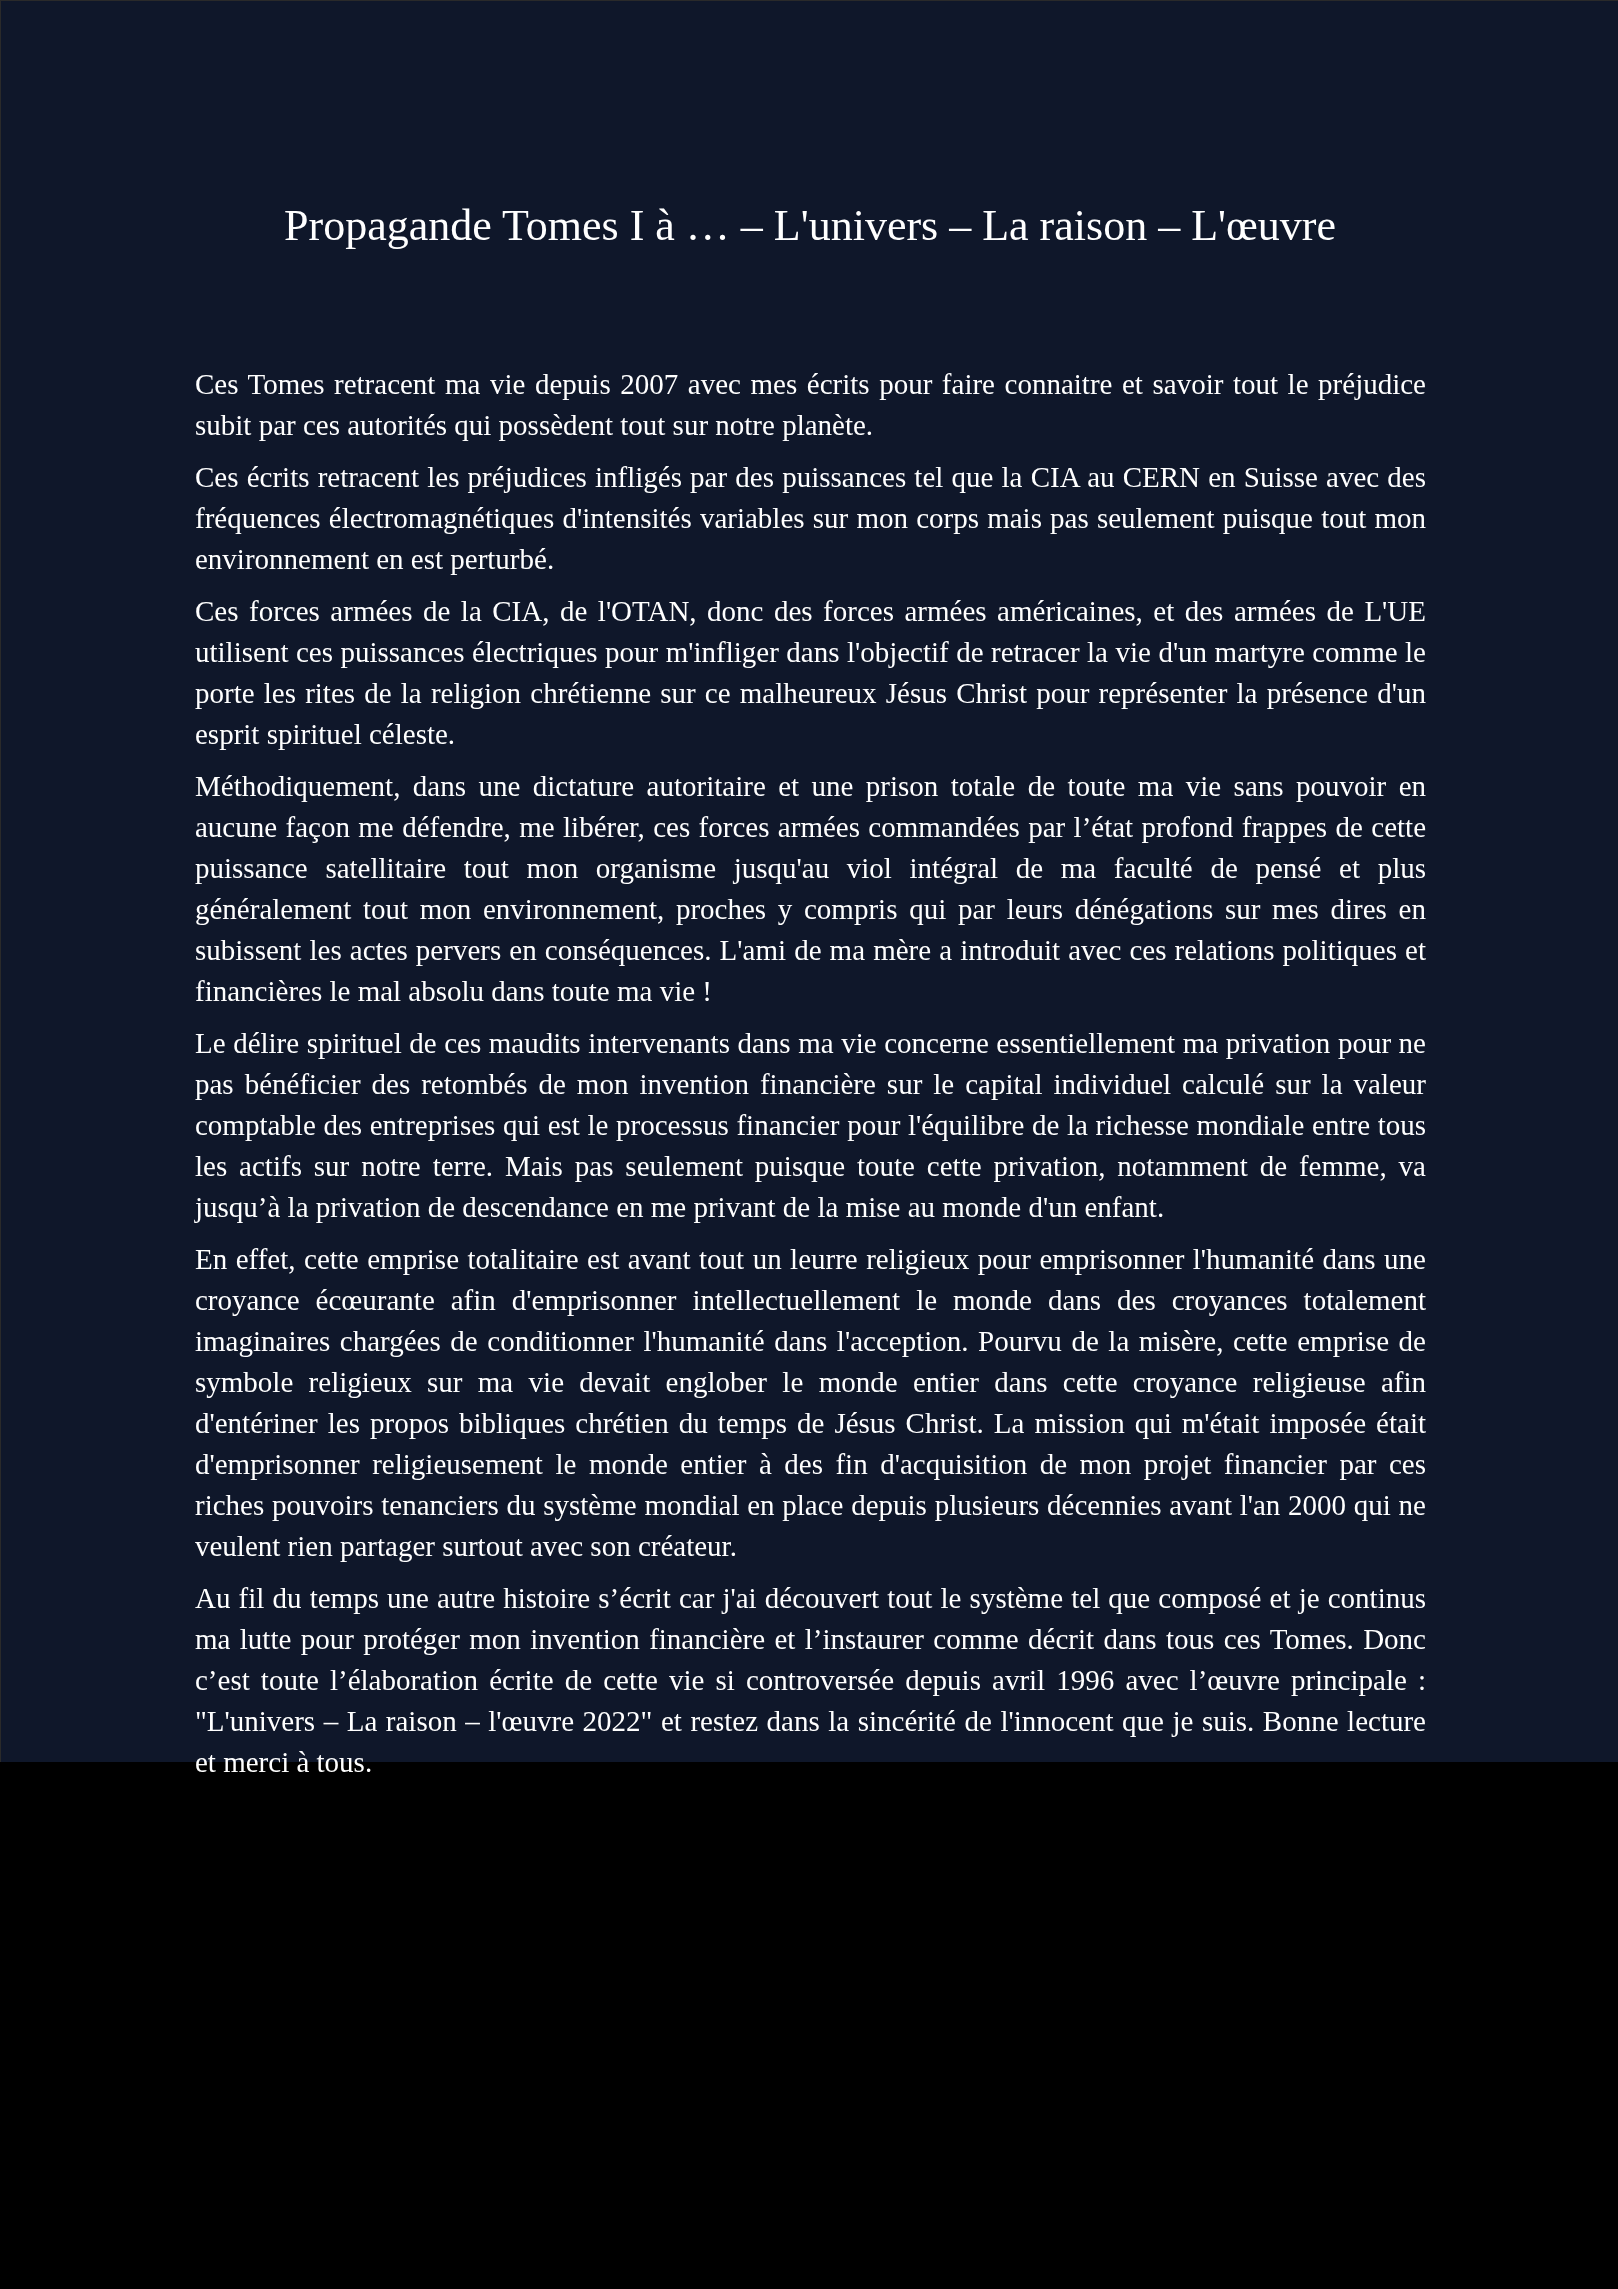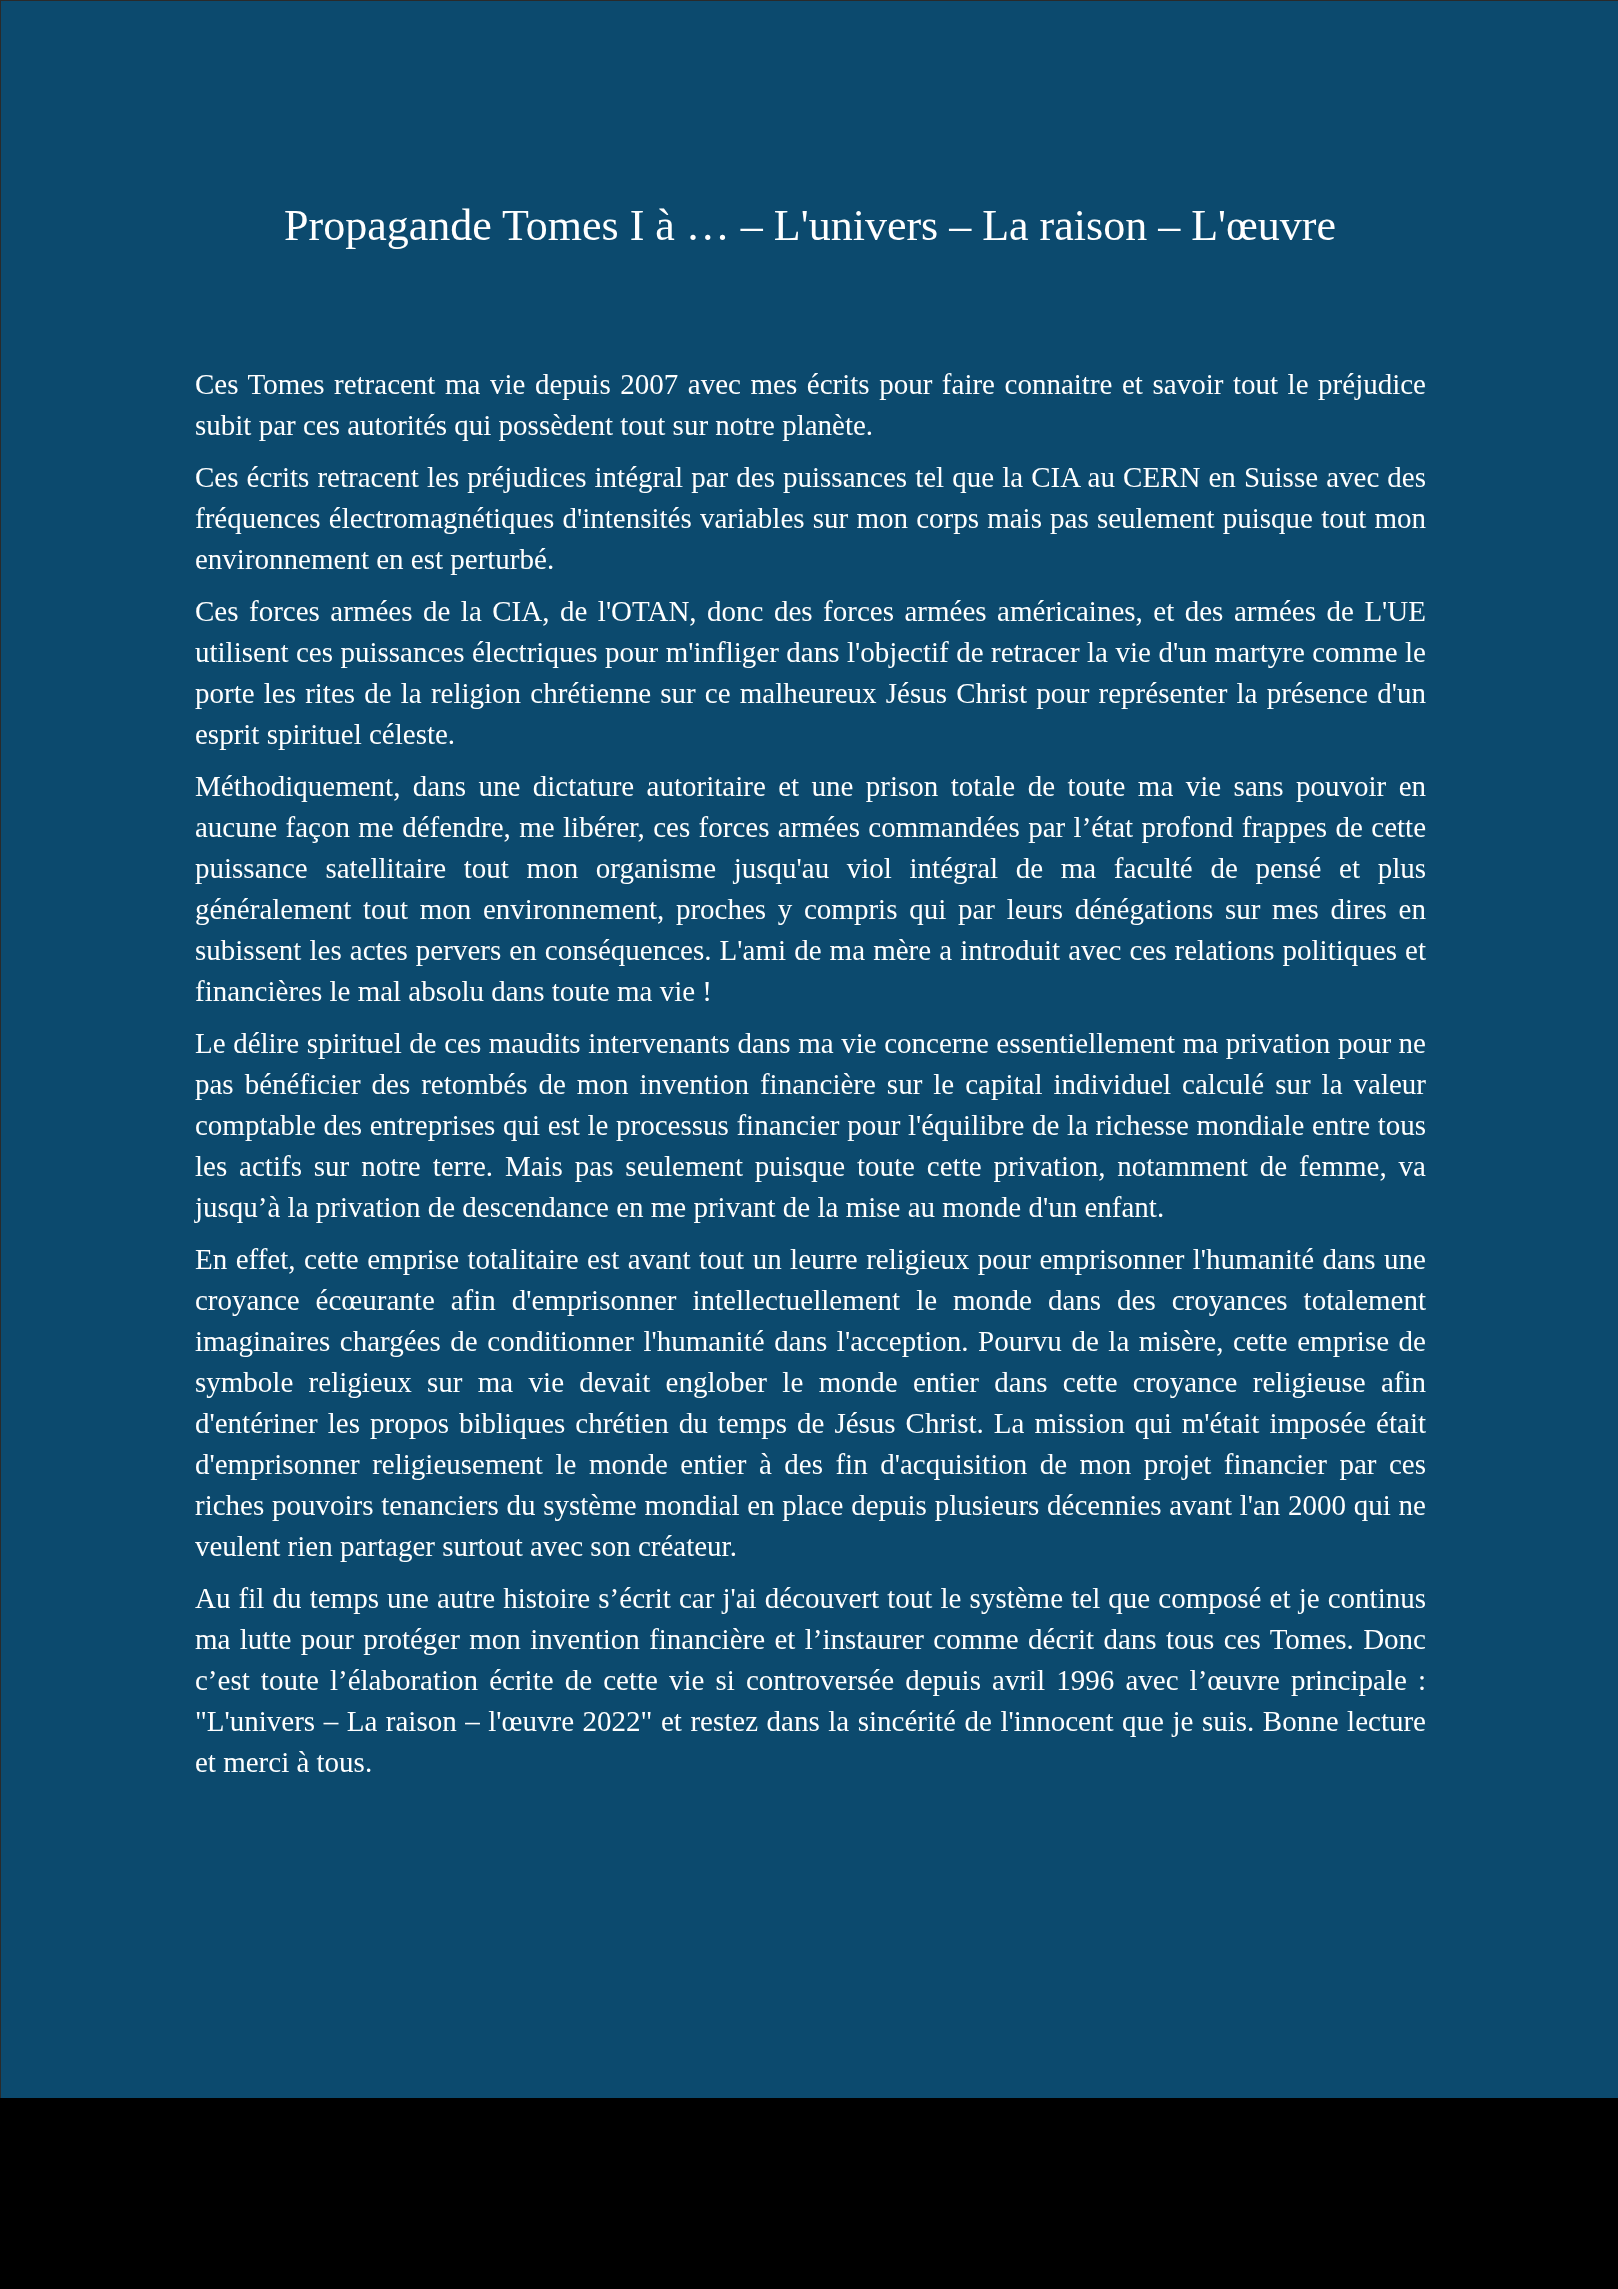--- a/index.html
+++ b/index.html
@@ -11,22 +11,22 @@
       width: 1619px;
       height: 2290px;
       position: relative;
       overflow: hidden;
     }
     .page {
       position: absolute;
       left: 0;
       top: 0;
       width: 1619px;
-      height: 2098px;
-      background: #0c4a6e;
+      height: 1762px;
+      background: #0f172a;
       box-sizing: border-box;
       border-top: 1.8px solid #2a2a2a;
       border-left: 1.8px solid #2a2a2a;
       padding-left: 7px;
     }
     .title {
       position: absolute;
       left: 0;
       right: 0;
       top: 197px;
@@ -55,21 +55,21 @@
       text-justify: inter-word;
     }
   </style>
 </head>
 <body>
 
 <div class="page">
   <h1 class="title">Propagande Tomes I à … – L'univers – La raison – L'œuvre</h1>
   <div class="body-text">
     <p>Ces Tomes retracent ma vie depuis 2007 avec mes écrits pour faire connaitre et savoir tout le préjudice subit par ces autorités qui possèdent tout sur notre planète.</p>
-    <p>Ces écrits retracent les préjudices intégral par des puissances tel que la CIA au CERN en Suisse avec des fréquences électromagnétiques d'intensités variables sur mon corps mais pas seulement puisque tout mon environnement en est perturbé.</p>
+    <p>Ces écrits retracent les préjudices infligés par des puissances tel que la CIA au CERN en Suisse avec des fréquences électromagnétiques d'intensités variables sur mon corps mais pas seulement puisque tout mon environnement en est perturbé.</p>
     <p>Ces forces armées de la CIA, de l'OTAN, donc des forces armées américaines, et des armées de L'UE utilisent ces puissances électriques pour m'infliger dans l'objectif de retracer la vie d'un martyre comme le porte les rites de la religion chrétienne sur ce malheureux Jésus Christ pour représenter la présence d'un esprit spirituel céleste.</p>
     <p>Méthodiquement, dans une dictature autoritaire et une prison totale de toute ma vie sans pouvoir en aucune façon me défendre, me libérer, ces forces armées commandées par l’état profond frappes de cette puissance satellitaire tout mon organisme jusqu'au viol intégral de ma faculté de pensé et plus généralement tout mon environnement, proches y compris qui par leurs dénégations sur mes dires en subissent les actes pervers en conséquences. L'ami de ma mère a introduit avec ces relations politiques et financières le mal absolu dans toute ma vie !</p>
     <p>Le délire spirituel de ces maudits intervenants dans ma vie concerne essentiellement ma privation pour ne pas bénéficier des retombés de mon invention financière sur le capital individuel calculé sur la valeur comptable des entreprises qui est le processus financier pour l'équilibre de la richesse mondiale entre tous les actifs sur notre terre. Mais pas seulement puisque toute cette privation, notamment de femme, va jusqu’à la privation de descendance en me privant de la mise au monde d'un enfant.</p>
     <p>En effet, cette emprise totalitaire est avant tout un leurre religieux pour emprisonner l'humanité dans une croyance écœurante afin d'emprisonner intellectuellement le monde dans des croyances totalement imaginaires chargées de conditionner l'humanité dans l'acception. Pourvu de la misère, cette emprise de symbole religieux sur ma vie devait englober le monde entier dans cette croyance religieuse afin d'entériner les propos bibliques chrétien du temps de Jésus Christ. La mission qui m'était imposée était d'emprisonner religieusement le monde entier à des fin d'acquisition de mon projet financier par ces riches pouvoirs tenanciers du système mondial en place depuis plusieurs décennies avant l'an 2000 qui ne veulent rien partager surtout avec son créateur.</p>
     <p>Au fil du temps une autre histoire s’écrit car j'ai découvert tout le système tel que composé et je continus ma lutte pour protéger mon invention financière et l’instaurer comme décrit dans tous ces Tomes. Donc c’est toute l’élaboration écrite de cette vie si controversée depuis avril 1996 avec l’œuvre principale : "L'univers – La raison – l'œuvre 2022" et restez dans la sincérité de l'innocent que je suis. Bonne lecture et merci à tous.</p>
   </div>
 </div>
 
 
 </body></html>

